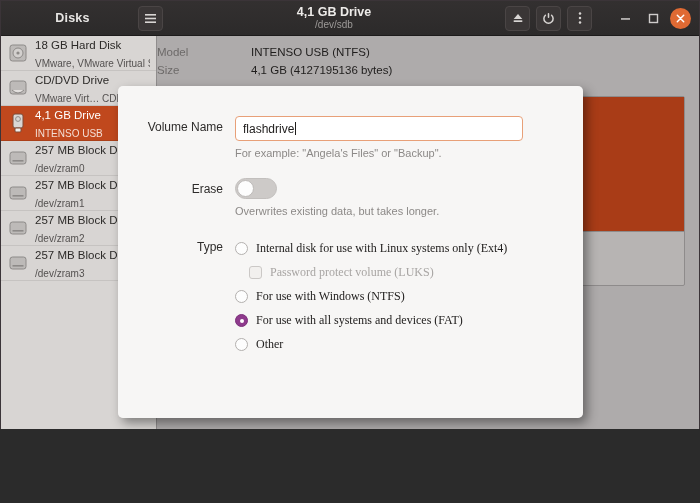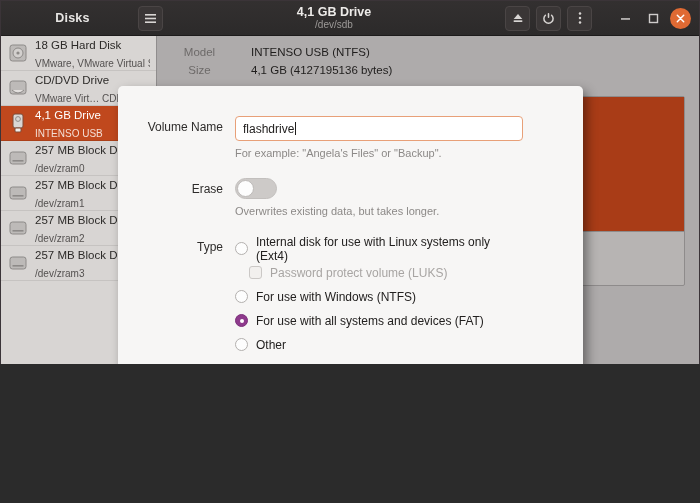--- a/index.html
+++ b/index.html
@@ -5,21 +5,21 @@
   * { box-sizing: border-box; margin: 0; padding: 0; }
   html, body {
     width: 700px; height: 503px;
     overflow: hidden;
     font-family: "Liberation Sans", sans-serif;
     background: #2b2b2b;
   }
 
   #app {
     position: relative;
-    width: 700px; height: 364px;
+    width: 700px; height: 429px;
     background: #c2410c;
     overflow: hidden;
   }
 
   
   .window {
     position: absolute;
     left: 0; top: 0;
     width: 700px; height: 503px;
     background: #aeabab;
@@ -142,21 +142,21 @@
     background: #aeabab;
     overflow: hidden;
   }
   .info-table {
     padding: 10px 0 0 0;
     font-size: 11.5px;
   }
   .info-row { display: flex; margin-bottom: 6px; }
   .info-key {
     width: 94px;
-    text-align: center;
+    text-align: left;
     color: #6d6a69;
     padding-right: 9px;
   }
   .info-val { color: #1f1d1c; }
 
   
   .vol-area {
     position: absolute;
     left: 18px; top: 60px;
     right: 14px;
@@ -293,20 +293,21 @@
     border: 1px solid #bdbab8;
   }
 
   .radio-list { padding-top: 1px; }
   .radio-item {
     display: flex;
     align-items: center;
     gap: 8px;
     height: 23px;
     margin-bottom: 1px;
+    font-family: Liberation Serif, serif;
   }
   .radio-item.indent { padding-left: 14px; }
   .radio {
     width: 13px; height: 13px; min-width: 13px;
     border-radius: 50%;
     border: 1px solid #b3b0ae;
     background: #fdfdfd;
   }
   .radio.checked {
     background: #8e3a8c;

